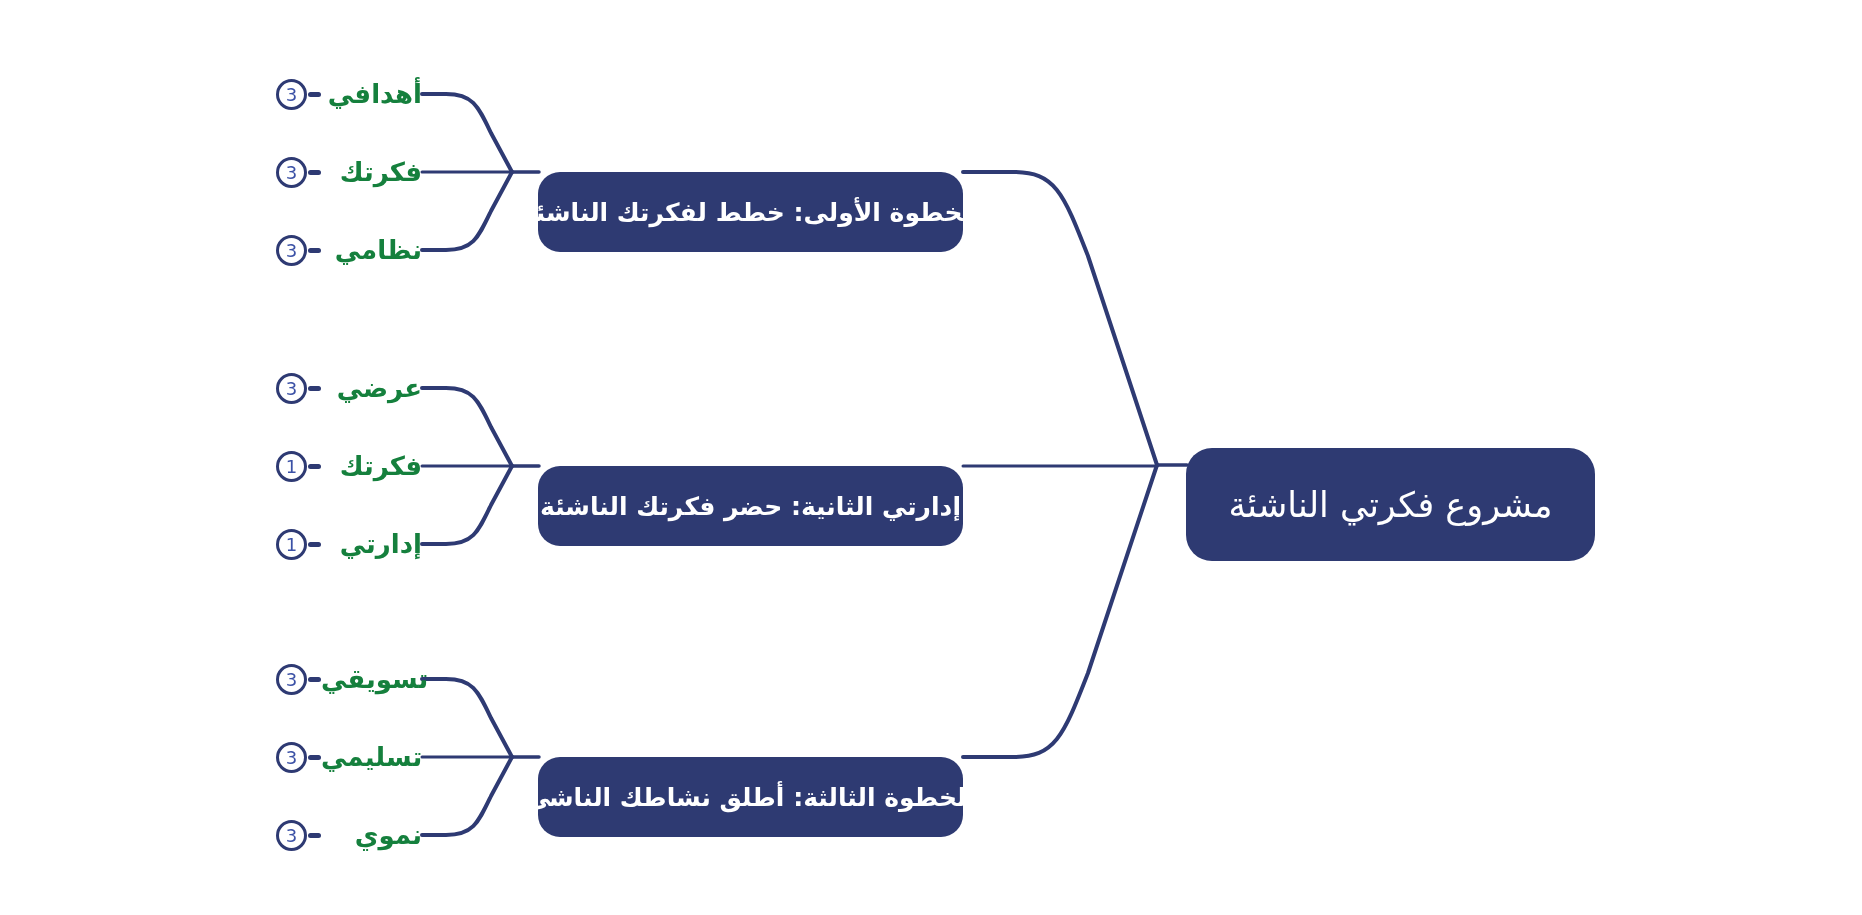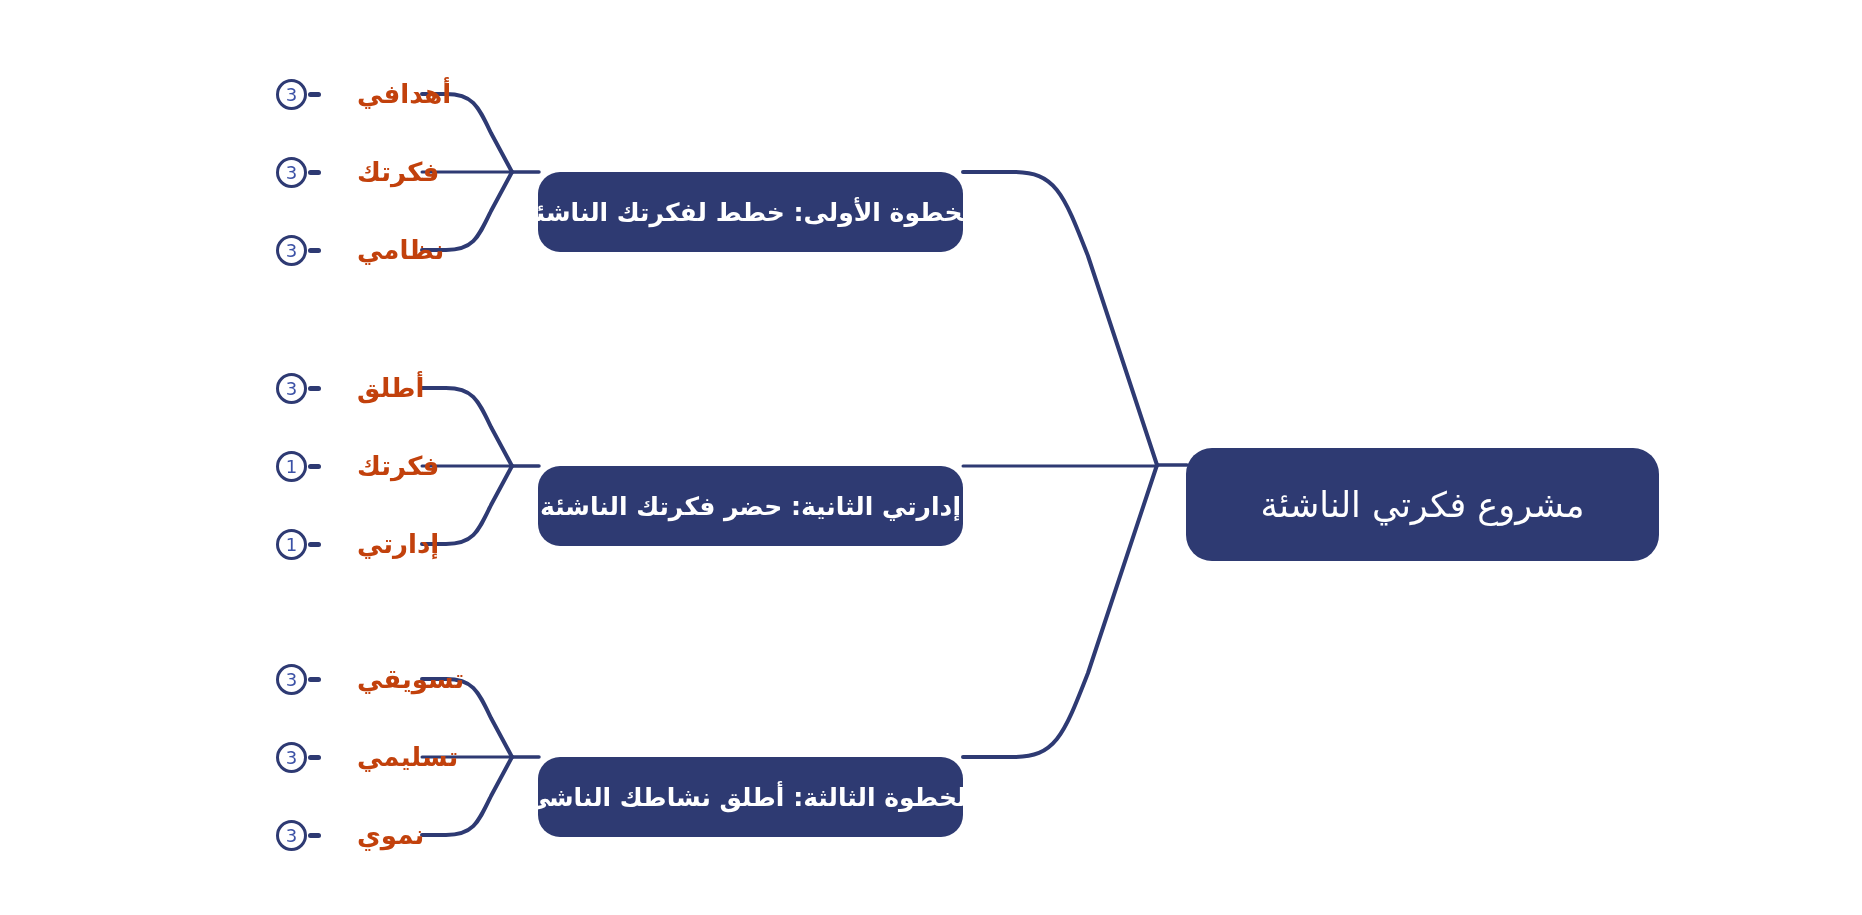--- a/index.html
+++ b/index.html
@@ -22,21 +22,21 @@
     color: #ffffff;
     display: flex;
     align-items: center;
     justify-content: center;
     text-align: center;
     box-sizing: border-box;
     margin-top: 40px;
   }
   .node.root {
     left: 1186px; top: 408px;
-    width: 473px; height: 113px;
+    width: 409px; height: 113px;
     border-radius: 26px;
     font-size: 35px;
     font-weight: 400;
   }
   .node.branch {
     left: 538px;
     width: 425px; height: 80px;
     border-radius: 22px;
     font-size: 25px;
     font-weight: 700;
@@ -69,25 +69,24 @@
     width: 13px; height: 5px;
     background: #2E3A73;
     border-radius: 2.5px;
     margin-left: 1px;
     flex: 0 0 auto;
   }
   .leaf-label {
     flex: 1 1 auto;
     text-align: right;
     direction: rtl;
-    color: #c2410c;
+    color: #15803d;
     font-size: 26px;
     font-weight: 700;
     white-space: nowrap;
-    margin-left: 36px;
   }
   .node-label { direction: rtl; white-space: nowrap; }
 </style>
 </head>
 <body>
 
 <div class="canvas">
 
   <svg class="edges" viewBox="0 0 1862 915" fill="none" stroke="#2E3A73" stroke-linecap="round" stroke-linejoin="round">
 
@@ -138,21 +137,21 @@
   </div>
   <div class="leaf-row" style="top:232px">
     <div class="badge">3</div>
     <div class="dash"></div>
     <div class="leaf-label">نظامي</div>
   </div>
 
   <div class="leaf-row" style="top:370px">
     <div class="badge">3</div>
     <div class="dash"></div>
-    <div class="leaf-label">أطلق</div>
+    <div class="leaf-label">عرضي</div>
   </div>
   <div class="leaf-row" style="top:448px">
     <div class="badge">1</div>
     <div class="dash"></div>
     <div class="leaf-label">فكرتك</div>
   </div>
   <div class="leaf-row" style="top:526px">
     <div class="badge">1</div>
     <div class="dash"></div>
     <div class="leaf-label">إدارتي</div>

